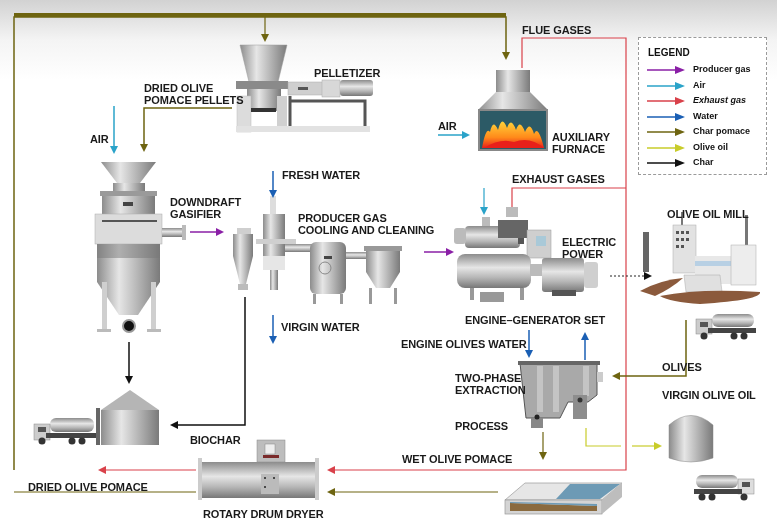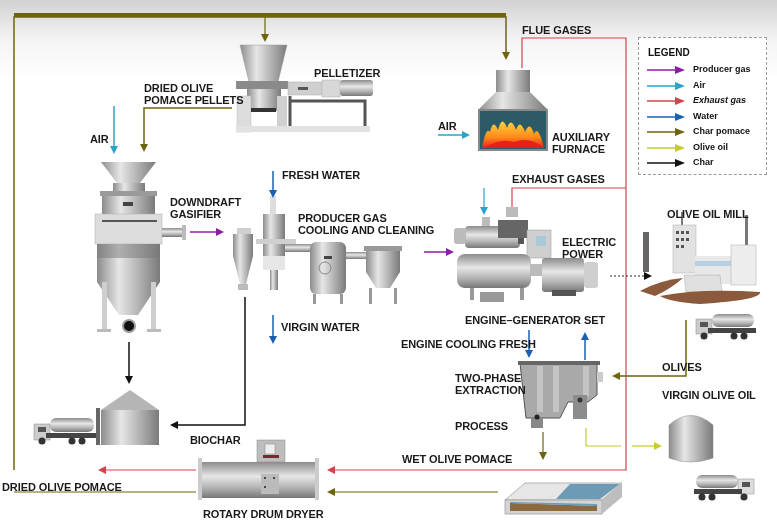--- a/index.html
+++ b/index.html
@@ -303,29 +303,29 @@
 <div class="lbl" style="left:298px;top:224px;">COOLING AND CLEANING</div>
 <div class="lbl" style="left:281px;top:321px;">VIRGIN WATER</div>
 <div class="lbl" style="left:522px;top:24px;">FLUE GASES</div>
 <div class="lbl" style="left:438px;top:120px;">AIR</div>
 <div class="lbl" style="left:552px;top:131px;">AUXILIARY</div>
 <div class="lbl" style="left:552px;top:143px;">FURNACE</div>
 <div class="lbl" style="left:512px;top:173px;">EXHAUST GASES</div>
 <div class="lbl" style="left:562px;top:236px;">ELECTRIC</div>
 <div class="lbl" style="left:562px;top:248px;">POWER</div>
 <div class="lbl" style="left:465px;top:314px;">ENGINE–GENERATOR SET</div>
-<div class="lbl" style="left:401px;top:338px;">ENGINE COOLING FRESH</div>
+<div class="lbl" style="left:401px;top:338px;">ENGINE OLIVES WATER</div>
 <div class="lbl" style="left:455px;top:372px;">TWO-PHASE</div>
 <div class="lbl" style="left:455px;top:384px;">EXTRACTION</div>
 <div class="lbl" style="left:455px;top:396px;margin-top:24px;">PROCESS</div>
 <div class="lbl" style="left:667px;top:208px;">OLIVE OIL MILL</div>
 <div class="lbl" style="left:662px;top:361px;">OLIVES</div>
 <div class="lbl" style="left:662px;top:389px;">VIRGIN OLIVE OIL</div>
 <div class="lbl" style="left:166px;top:434px;padding-left:24px;">BIOCHAR</div>
-<div class="lbl" style="left:2px;top:481px;">DRIED OLIVE POMACE</div>
+<div class="lbl" style="left:28px;top:481px;">DRIED OLIVE POMACE</div>
 <div class="lbl" style="left:402px;top:453px;">WET OLIVE POMACE</div>
 <div class="lbl" style="left:203px;top:508px;">ROTARY DRUM DRYER</div>
 
 <div class="legend">
   <div class="legend-title">LEGEND</div>
   <div id="legend-rows">
         <div class="legend-row" style="top: 25px;">
           <svg viewBox="0 0 38 8">
             <line x1="0" y1="4" x2="30" y2="4" stroke="#8a1fa6" stroke-width="1.5"></line>
             <path d="M28,0 L38,4 L28,8 Z" fill="#8a1fa6"></path>

